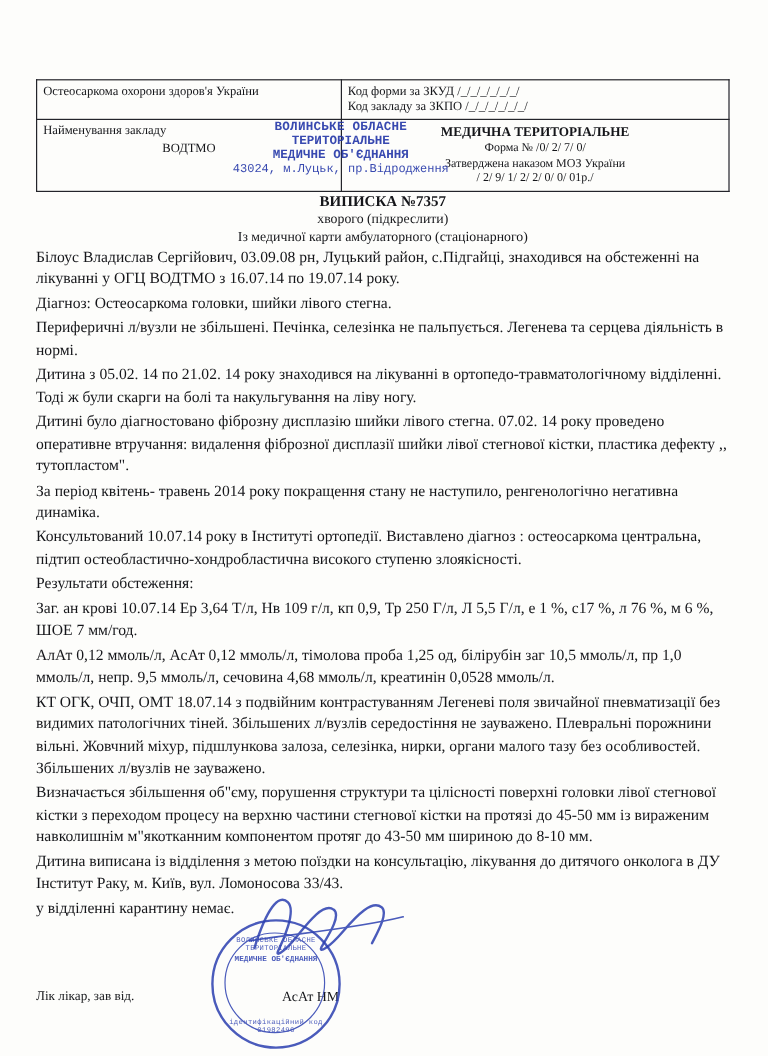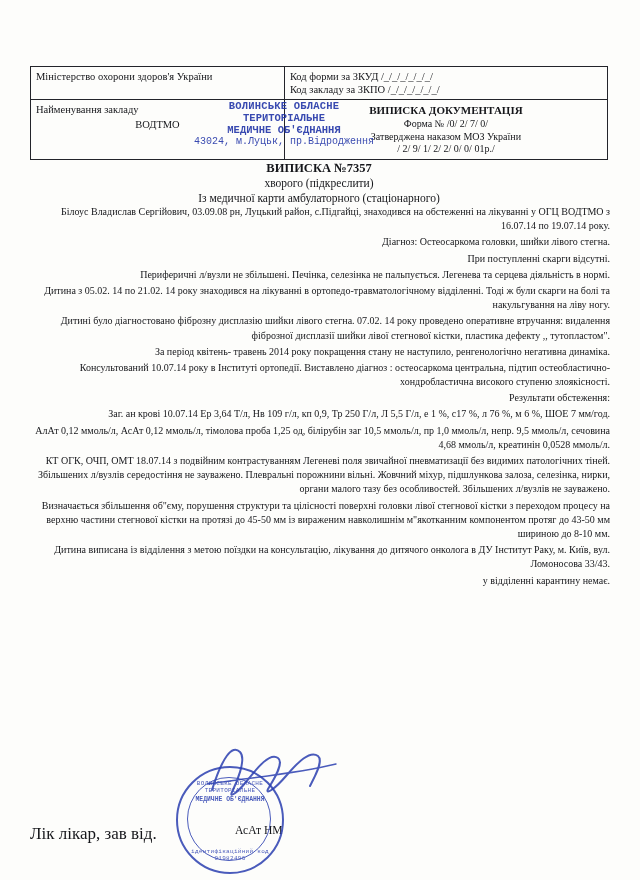--- a/index.html
+++ b/index.html
@@ -74,35 +74,35 @@
   }
   .title-main { font-weight: bold; font-size: 12.5px; }
   .title-sub { font-size: 11.5px; }
 
   
   .body {
     position: absolute;
     left: 30px;
     top: 205px;
     width: 580px;
-    font-size: 10px;
+    font-size: 13px;
     line-height: 1.42;
-    text-align: right;
+    text-align: left;
   }
   .body p {
     margin: 0 0 2px 0;
   }
   .p-diag { font-weight: normal; }
 
   
   .sig-line {
     position: absolute;
     left: 30px;
     top: 824px;
-    font-size: 17px;
+    font-size: 11px;
   }
   .sig-name {
     position: absolute;
     left: 235px;
     top: 824px;
     font-size: 11.6px;
     font-family: "Liberation Serif", serif;
   }
 
   
@@ -182,52 +182,51 @@
 </style>
 </head>
 <body>
 
 <div class="page">
 
   <table class="header-table">
     <tbody>
         <tr>
       <td class="hdr-left">
-        <span class="l1">Міністерство охорони здоров'я України</span>
+        <span class="l1">Остеосаркома охорони здоров'я України</span>
       </td>
       <td class="hdr-right">
         <span class="code-row">Код форми за ЗКУД  /_/_/_/_/_/_/</span>
         <span class="code-row">Код закладу за ЗКПО  /_/_/_/_/_/_/</span>
       </td>
     </tr>
     <tr>
       <td class="hdr-left">
         <span class="l1">Найменування закладу</span>
         <span class="hdr-center">ВОДТМО</span>
       </td>
       <td class="hdr-right">
-        <span class="med-doc">ВИПИСКА ДОКУМЕНТАЦІЯ</span>
+        <span class="med-doc">МЕДИЧНА ТЕРИТОРІАЛЬНЕ</span>
         <span class="med-small">Форма № /0/ 2/ 7/ 0/</span>
         <span class="med-small">Затверджена наказом МОЗ України</span>
         <span class="med-small">/ 2/ 9/ 1/ 2/ 2/ 0/ 0/ 01р./</span>
       </td>
     </tr>
   </tbody>
     </table>
 
   <div class="title-block">
     <div class="title-main">ВИПИСКА №7357</div>
     <div class="title-sub">хворого (підкреслити)</div>
     <div class="title-sub">Із медичної карти амбулаторного (стаціонарного)</div>
   </div>
 
   <div class="body">
     <p>Білоус Владислав Сергійович, 03.09.08 рн, Луцький район, с.Підгайці, знаходився на обстеженні на лікуванні у ОГЦ ВОДТМО з 16.07.14 по 19.07.14 року.</p>
     <p class="p-diag">Діагноз: Остеосаркома головки, шийки лівого стегна.</p>
-    <p>При поступленні скарги відсутні.</p>
     <p>Периферичні л/вузли не збільшені. Печінка, селезінка не пальпується. Легенева та серцева діяльність в нормі.</p>
     <p>Дитина з 05.02. 14 по 21.02. 14 року знаходився на лікуванні в ортопедо-травматологічному відділенні. Тоді ж були скарги на болі та накульгування на ліву ногу.</p>
     <p>Дитині було діагностовано фіброзну дисплазію шийки лівого стегна. 07.02. 14 року проведено оперативне втручання: видалення фіброзної дисплазії шийки лівої стегнової кістки, пластика дефекту ,, тутопластом".</p>
     <p>За період квітень- травень 2014 року покращення стану не наступило, ренгенологічно негативна динаміка.</p>
     <p>Консультований 10.07.14 року в Інституті ортопедії. Виставлено діагноз : остеосаркома центральна, підтип остеобластично-хондробластична високого ступеню злоякісності.</p>
     <p>Результати обстеження:</p>
     <p>Заг. ан крові 10.07.14 Ер 3,64 Т/л, Нв 109 г/л, кп 0,9, Тр 250 Г/л, Л 5,5 Г/л, е 1 %, с17 %, л 76 %, м 6 %, ШОЕ 7 мм/год.</p>
     <p>АлАт 0,12 ммоль/л, АсАт 0,12 ммоль/л, тімолова проба 1,25 од, білірубін заг 10,5 ммоль/л, пр 1,0 ммоль/л, непр. 9,5 ммоль/л, сечовина 4,68 ммоль/л, креатинін 0,0528 ммоль/л.</p>
     <p>КТ ОГК, ОЧП, ОМТ 18.07.14 з подвійним контрастуванням Легеневі поля звичайної пневматизації без видимих патологічних тіней. Збільшених л/вузлів середостіння не зауважено. Плевральні порожнини вільні. Жовчний міхур, підшлункова залоза, селезінка, нирки, органи малого тазу без особливостей. Збільшених л/вузлів не зауважено.</p>
     <p>Визначається збільшення об"єму, порушення структури та цілісності поверхні головки лівої стегнової кістки з переходом процесу на верхню частини стегнової кістки на протязі до 45-50 мм із вираженим навколишнім м"якотканним компонентом   протяг до 43-50 мм шириною до 8-10 мм.</p>

